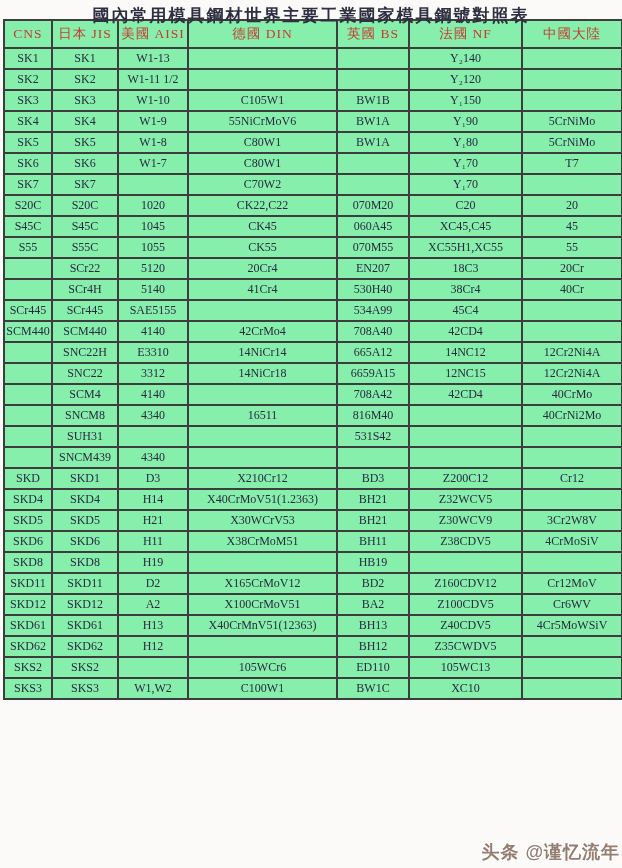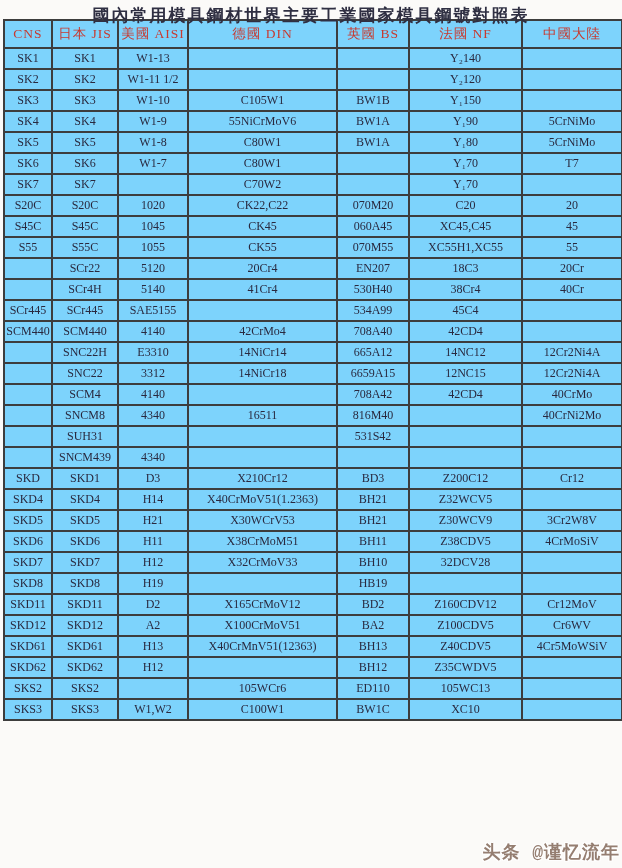--- a/index.html
+++ b/index.html
@@ -27,21 +27,21 @@
     color:var(--title);
     padding-top:4px;
     height:18px;
     white-space:nowrap;
   }
   table.grades{
     border-collapse:collapse;
     table-layout:fixed;
     width:618px;
     margin:1px 0 0 3px;
-    background:#7dd3fc;
+    background:#86efac;
   }
   col.c1{width:48px;} col.c2{width:66px;} col.c3{width:70px;}
   col.c4{width:149px;} col.c5{width:72px;} col.c6{width:113px;}
   col.c7{width:100px;}
   th,td{
     border:2px solid var(--border);
     text-align:center;
     vertical-align:middle;
     padding:1px 1px;
     overflow:hidden;
@@ -58,21 +58,21 @@
     color:var(--data);
     font-size:12px;
     height:21px;
     line-height:1.1;
     word-break:break-all;
   }
   .watermark{
     position:absolute;
     right:2px;
     bottom:4px;
-    font-family:Liberation Mono, monospace;
+    font-family:Liberation Sans, sans-serif;
     font-weight:bold;
     font-size:18px;
     letter-spacing:1px;
     color:var(--watermark);
     opacity:.92;
     text-shadow:1px 1px 0 #ffffff,-1px -1px 0 #ffffff,1px -1px 0 #ffffff,-1px 1px 0 #ffffff;
     pointer-events:none;
     white-space:nowrap;
   }
 </style>
@@ -313,29 +313,20 @@
       <tr>
         <td>SKD6</td>
         <td>SKD6</td>
         <td>H11</td>
         <td>X38CrMoM51</td>
         <td>BH11</td>
         <td>Z38CDV5</td>
         <td>4CrMoSiV</td>
       </tr>
       <tr>
-        <td>SKD7</td>
-        <td>SKD7</td>
-        <td>H12</td>
-        <td>X32CrMoV33</td>
-        <td>BH10</td>
-        <td>32DCV28</td>
-        <td></td>
-      </tr>
-      <tr>
         <td>SKD8</td>
         <td>SKD8</td>
         <td>H19</td>
         <td></td>
         <td>HB19</td>
         <td></td>
         <td></td>
       </tr>
       <tr>
         <td>SKD11</td>

